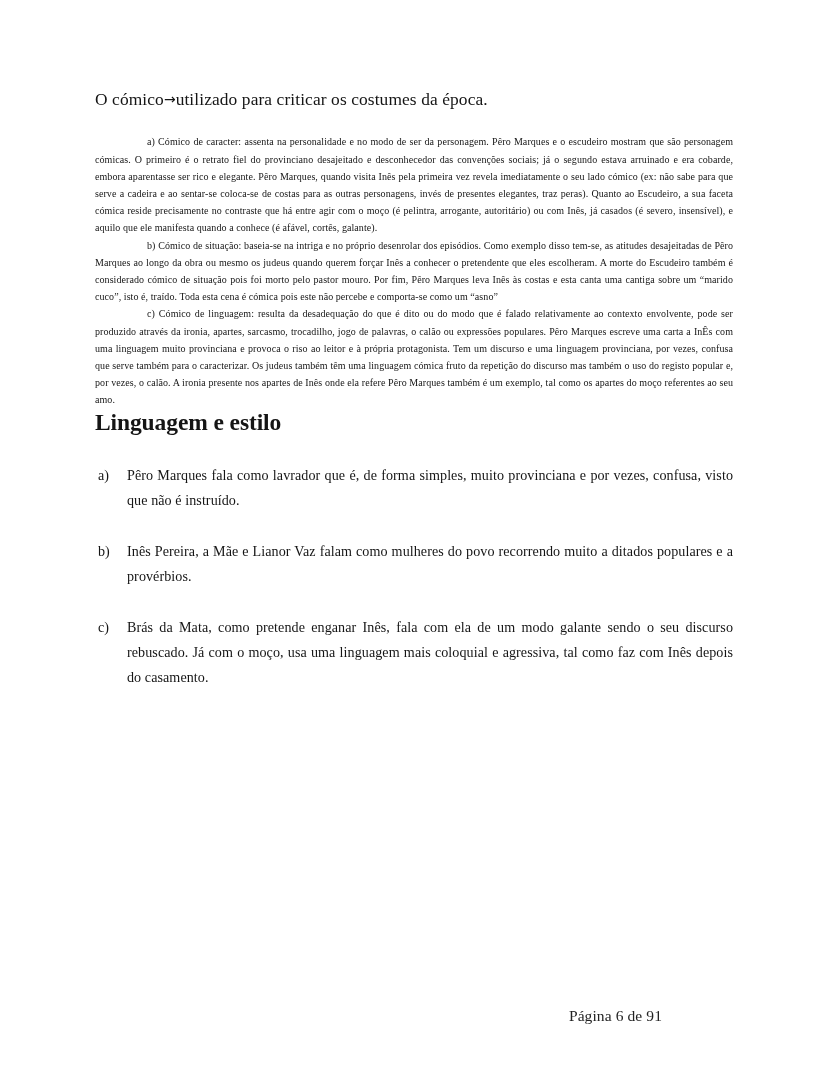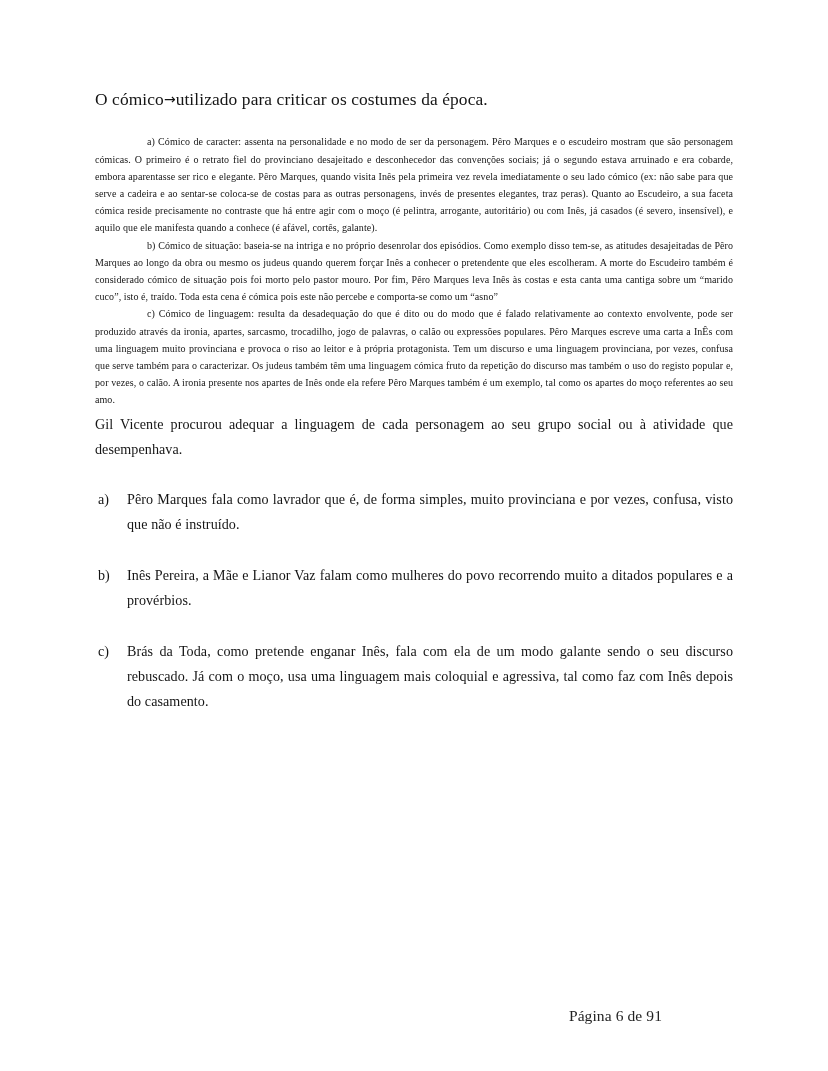--- a/index.html
+++ b/index.html
@@ -121,30 +121,30 @@
   <div class="content">
 
     <p class="lead-line"><span>O cómico</span><span class="arrow-glyph">→</span><span>utilizado para criticar os costumes da época.</span></p>
 
     <div class="body-block">
       <p class="indented">a)  Cómico de caracter: assenta na personalidade e no modo de ser da personagem. Pêro Marques e o escudeiro mostram que são personagem cómicas. O primeiro é o retrato fiel do provinciano desajeitado e desconhecedor das convenções sociais; já o segundo estava arruinado e era cobarde, embora aparentasse ser rico e elegante. Pêro Marques, quando visita Inês pela primeira vez revela imediatamente o seu lado cómico (ex: não sabe para que serve a cadeira e ao sentar-se coloca-se de costas para as outras personagens, invés de presentes elegantes, traz peras). Quanto ao Escudeiro, a sua faceta cómica reside precisamente no contraste que há entre agir com o moço (é pelintra, arrogante, autoritário) ou com Inês, já casados (é severo, insensível), e aquilo que ele manifesta quando a conhece (é afável, cortês, galante).</p>
       <p class="indented">b)  Cómico de situação: baseia-se na intriga e no próprio desenrolar dos episódios. Como exemplo disso tem-se, as atitudes desajeitadas de Pêro Marques ao longo da obra ou mesmo os judeus quando querem forçar Inês a conhecer o pretendente que eles escolheram. A morte do Escudeiro também é considerado cómico de situação pois foi morto pelo pastor mouro. Por fim, Pêro Marques leva Inês às costas e esta canta uma cantiga sobre um “marido cuco”, isto é, traído. Toda esta cena é cómica pois este não percebe e comporta-se como um “asno”</p>
       <p class="indented">c)  Cómico de linguagem: resulta da desadequação do que é dito ou do modo que é falado relativamente ao contexto envolvente, pode ser produzido através da ironia, apartes, sarcasmo, trocadilho, jogo de palavras, o calão ou expressões populares. Pêro Marques escreve uma carta a InÊs com uma linguagem muito provinciana e provoca o riso ao leitor e à própria protagonista. Tem um discurso e uma linguagem provinciana, por vezes, confusa que serve também para o caracterizar. Os judeus também têm uma linguagem cómica fruto da repetição do discurso mas também o uso do registo popular e, por vezes, o calão. A ironia presente nos apartes de Inês onde ela refere Pêro Marques também é um exemplo, tal como os apartes do moço referentes ao seu amo.</p>
     </div>
 
-    <p class="section-intro">Gil Vicente procurou adequar a linguagem de cada personagem ao seu grupo social ou à atividade que desempenhava.</p>
+    <h2 class="section-heading">Linguagem e estilo</h2>
 
     <ul class="letter-list">
       <li>
         <span class="marker">a)</span><strong>Pêro Marques</strong><span> fala como lavrador que é, de forma simples, muito provinciana e por vezes, confusa, visto que não é instruído.</span>
       </li>
       <li>
         <span class="marker">b)</span><strong>Inês Pereira, a Mãe e Lianor Vaz</strong><span> falam como mulheres do povo recorrendo muito a ditados populares e a provérbios.</span>
       </li>
       <li class="gap-before">
-        <span class="marker">c)</span><strong>Brás da Toda</strong><span>, como pretende enganar Inês, fala com ela de um modo galante sendo o seu discurso rebuscado. Já com o moço, usa uma linguagem mais coloquial e agressiva, tal como faz com Inês depois do casamento.</span>
+        <span class="marker">c)</span><strong>Brás da Mata</strong><span>, como pretende enganar Inês, fala com ela de um modo galante sendo o seu discurso rebuscado. Já com o moço, usa uma linguagem mais coloquial e agressiva, tal como faz com Inês depois do casamento.</span>
       </li>
     </ul>
 
   </div>
 
   <div class="footer">Página 6 de 91</div>
 </div>
 
 </body></html>

